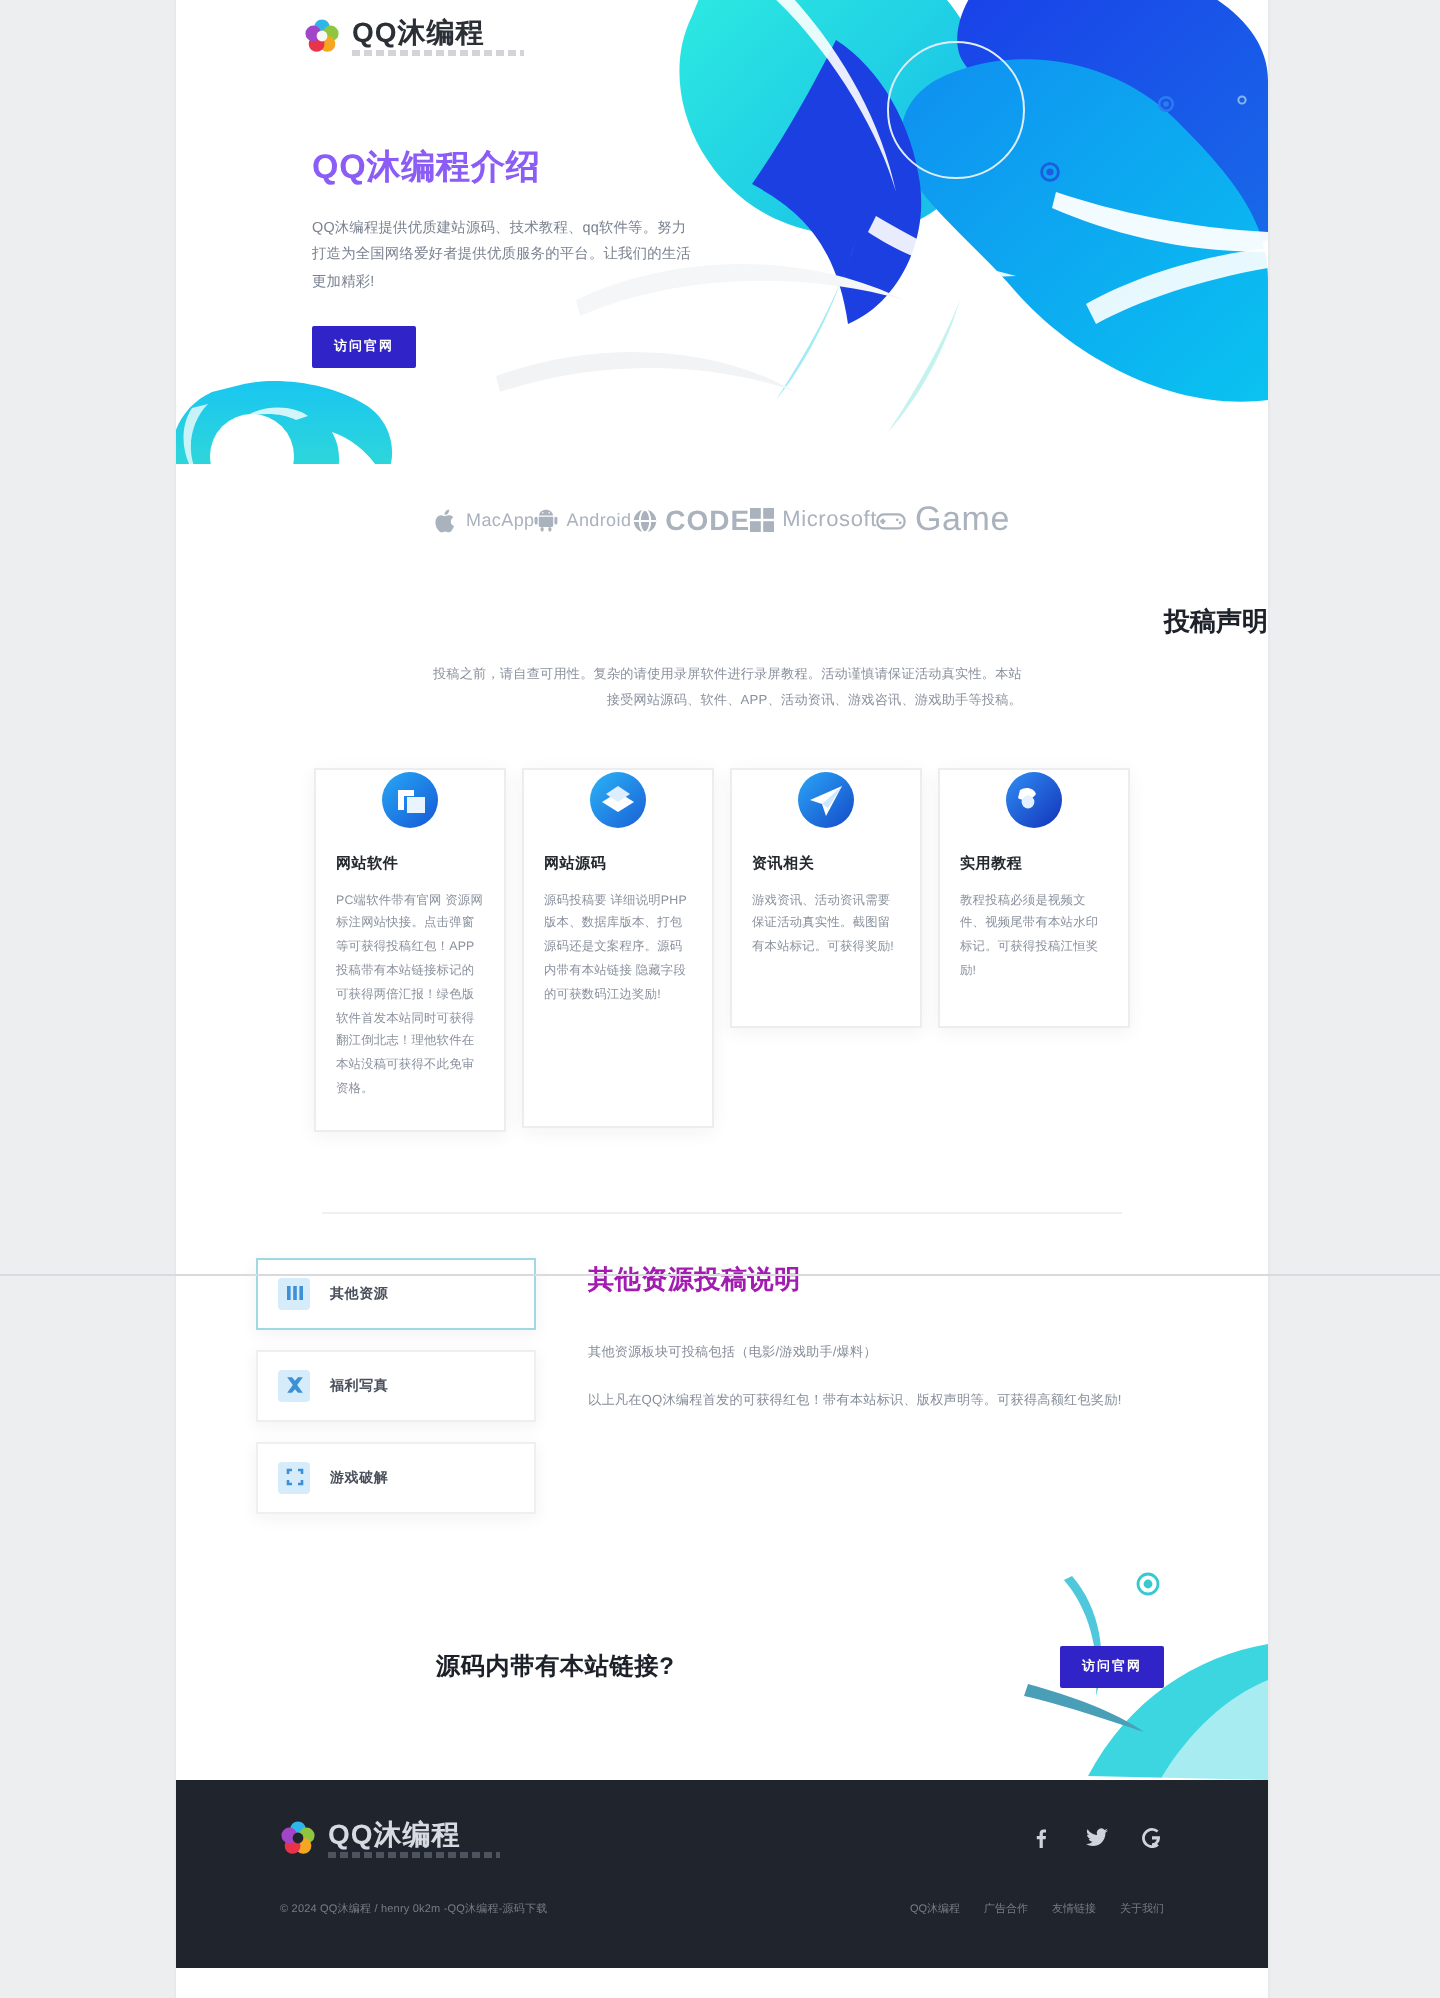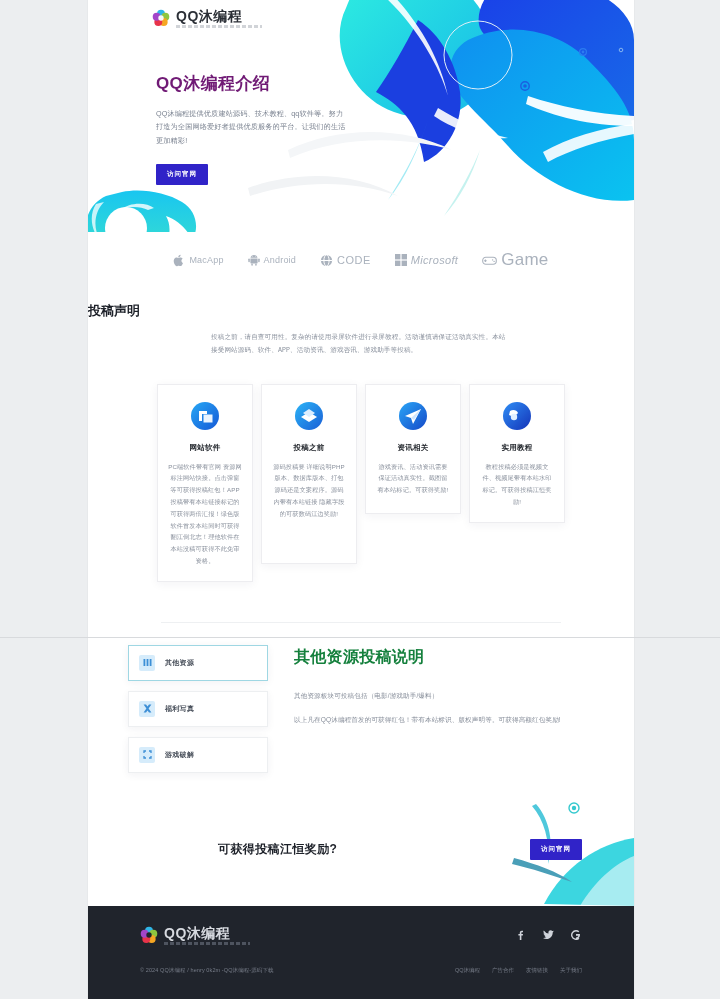--- a/index.html
+++ b/index.html
@@ -49,21 +49,21 @@
   }
   .brand-sub {
     height: 3px; width: 86px;
     background: repeating-linear-gradient(90deg,#c9ccd1 0 4px, transparent 4px 6px);
     opacity: .85;
   }
   .hero-copy {
     position: absolute; left: 68px; top: 72px; width: 230px; z-index: 6;
   }
   .hero-title {
-    font-size: 17px; font-weight: 700; color: #701a75;
+    font-size: 17px; font-weight: 700; color: #8b5cf6;
     letter-spacing: .4px; margin-bottom: 12px;
   }
   .hero-desc {
     font-size: 7.2px; line-height: 1.85; color: #7a8290;
     letter-spacing: .1px; margin-bottom: 15px; width: 190px;
   }
   .btn-primary {
     display: inline-block;
     background: #3023c8;
     color: #ffffff;
@@ -71,53 +71,52 @@
     padding: 6px 11px;
     letter-spacing: 1px;
     border: none; border-radius: 1px;
     cursor: pointer;
   }
 
   
   .brands {
     position: relative; z-index: 6;
     display: flex; align-items: center; justify-content: center;
-    gap: 24px; padding: 18px 0 26px;
+    padding: 18px 0 26px;
     background: transparent;
   }
   .brand-item {
     display: flex; align-items: center; gap: 4px;
     color: #aab2bd;
     font-size: 9px; letter-spacing: .2px;
   }
   .brand-item .gi { display: flex; align-items: center; }
-  .brand-item.b-code { font-size: 11px; font-weight: 400; letter-spacing: .5px; }
-  .brand-item.b-ms   { font-size: 11px; letter-spacing: .3px; font-style: italic; }
+  .brand-item.b-code { font-size: 14px; font-weight: 700; letter-spacing: .5px; }
+  .brand-item.b-ms   { font-size: 11px; letter-spacing: .3px; }
   .brand-item.b-game { font-size: 17px; letter-spacing: .3px; }
 
   
-  .decl { position: relative; z-index: 6; text-align: left; padding: 6px 0 22px; font-family: Liberation Mono, monospace; }
+  .decl { position: relative; z-index: 6; text-align: right; padding: 6px 0 22px; }
   .decl-title { font-size: 13px; font-weight: 700; color: #1d2129; margin-bottom: 12px; }
   .decl-text {
     font-size: 6.6px; line-height: 1.95; color: #8a919d;
     width: 300px; margin: 0 auto; letter-spacing: .1px;
   }
 
   
   .cards {
     position: relative; z-index: 6;
     display: flex; justify-content: center; gap: 8px;
     padding: 4px 0 40px;
   }
   .card {
     width: 96px; background: #fff;
     border: 1px solid #ededf0;
     box-shadow: 0 2px 9px rgba(30,40,70,.055);
-    padding: 16px 10px 14px;
-    text-align: center;
+    padding: 0 10px 14px;
   }
   .card.tall { align-self: flex-start; min-height: 180px; }
   .card.short { align-self: flex-start; min-height: 130px; }
   .card-icon { width: 30px; height: 30px; margin: 0 auto 12px; }
   .card-title { font-size: 7.5px; font-weight: 700; color: #25292f; margin-bottom: 8px; letter-spacing: .3px;}
   .card-text { font-size: 6.2px; line-height: 1.9; color: #8a919d; letter-spacing: .1px; }
 
   .thin-rule { width: 400px; height: 1px; background: #eef0f2; margin: 0 auto 0; }
 
   
@@ -135,21 +134,21 @@
   }
   .tab.active { border: 1px solid #9fd7e3; }
   .tab-ico {
     width: 16px; height: 16px; flex: none;
     background: #d6ecfb; border-radius: 2px;
     display: flex; align-items: center; justify-content: center;
     color: #3d8fd6;
   }
   .tab-label { font-size: 7px; color: #4a515c; font-weight: 700; letter-spacing: .3px; }
   .tabs-body { padding-top: 2px; }
-  .tabs-title { font-size: 16px; font-weight: 700; color: #15803d; margin-bottom: 22px; letter-spacing: .3px;}
+  .tabs-title { font-size: 13px; font-weight: 700; color: #a21caf; margin-bottom: 22px; letter-spacing: .3px;}
   .tabs-p { font-size: 6.6px; line-height: 1.95; color: #878e9a; margin-bottom: 11px; letter-spacing: .1px; }
 
   
   .cta {
     position: relative; z-index: 6;
     display: flex; align-items: center; justify-content: space-between;
     padding: 26px 52px 46px 130px;
   }
   .cta-title { font-size: 12px; font-weight: 700; color: #1d2129; letter-spacing: .4px; }
 
@@ -368,21 +367,21 @@
                 <linearGradient id="ci2" x1="0" y1="0" x2="1" y2="1">
               <stop offset="0" stop-color="#2bb4f7"></stop>
                   <stop offset="1" stop-color="#1a5fd6"></stop>
                 </linearGradient>
               </defs>
             <circle cx="15" cy="15" r="14" fill="url(#ci2)"></circle>
             <path d="M7 16l8-5 8 5-8 5z" fill="#fff"></path>
             <path d="M9 12l6-4 6 4-6 4z" fill="#dceeff"></path>
           </svg>
         </div>
-        <div class="card-title">投稿之前</div>
+        <div class="card-title">网站源码</div>
         <div class="card-text">源码投稿要 详细说明PHP版本、数据库版本、打包源码还是文案程序。源码内带有本站链接 隐藏字段的可获数码江边奖励!</div>
       </div>
 
       <div class="card short">
         <div class="card-icon">
           <svg viewBox="0 0 30 30" width="30" height="30">
             <defs>
                 <linearGradient id="ci4" x1="0" y1="0" x2="1" y2="1">
               <stop offset="0" stop-color="#2aa6f7"></stop>
                   <stop offset="1" stop-color="#1549c8"></stop>
@@ -456,21 +455,21 @@
 
     <section class="cta">
       <svg style="position:absolute;right:0;bottom:0;width:180px;height:120px;z-index:-1;pointer-events:none" viewBox="0 0 180 120">
         <path d="M90 118 C110 80 144 58 180 52 L180 120 Z" fill="#3cd6e0"></path>
         <path d="M126 120 C140 96 160 78 180 70 L180 120 Z" fill="#ffffff" opacity=".55"></path>
         <path d="M82 18 C96 34 100 58 94 78 C96 54 90 34 78 20 Z" fill="#4fc8dc"></path>
         <path d="M60 72 C82 78 104 86 118 96 C100 90 76 82 58 78 Z" fill="#4a9fb8"></path>
         <circle cx="120" cy="22" r="5" fill="none" stroke="#36c9cf" stroke-width="1.4"></circle>
         <circle cx="120" cy="22" r="2.2" fill="#36c9cf"></circle>
       </svg>
-      <div class="cta-title">可获得投稿江恒奖励?</div>
+      <div class="cta-title">源码内带有本站链接?</div>
       <button class="btn-primary">访问官网</button>
     </section>
 
     <footer class="footer">
       <div class="footer-top">
         <div class="footer-brand">
           <span class="brand-mark">
             <svg viewBox="0 0 20 20" width="18" height="18">
               <circle cx="10" cy="5.2" r="4.4" fill="#2fb6e8"></circle>
               <circle cx="14.8" cy="8.6" r="4.4" fill="#8ec63f"></circle>

